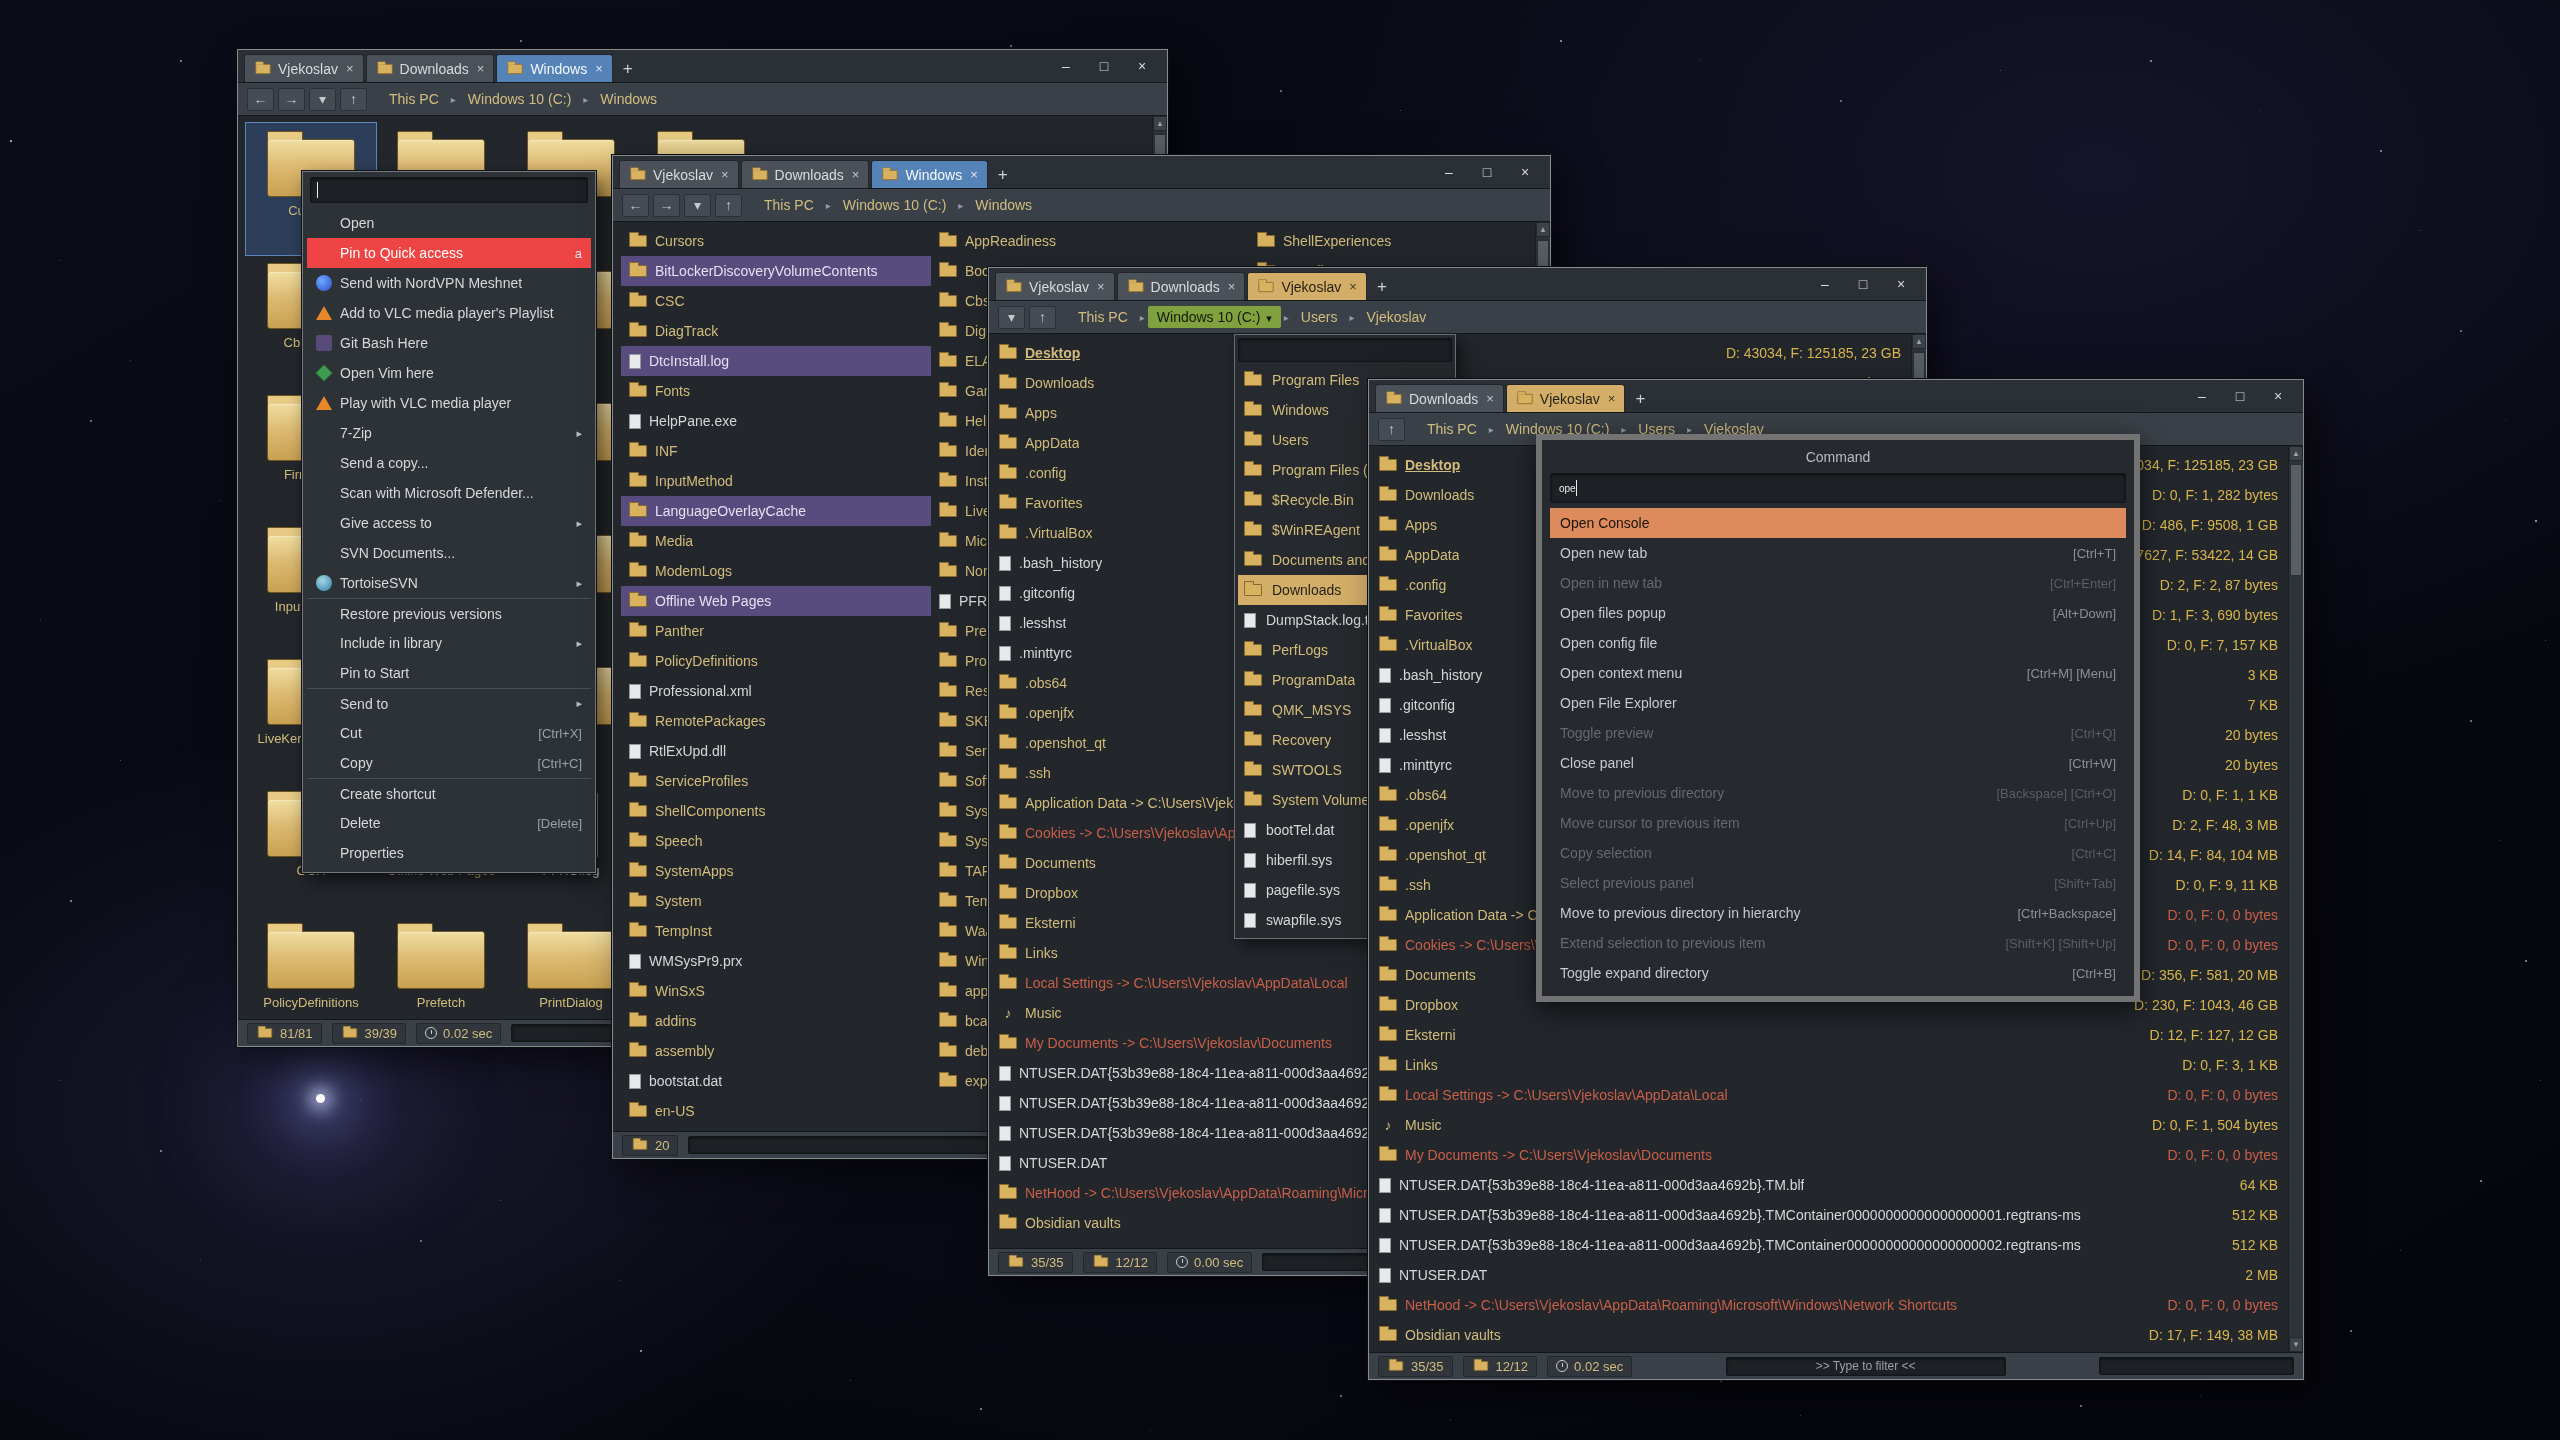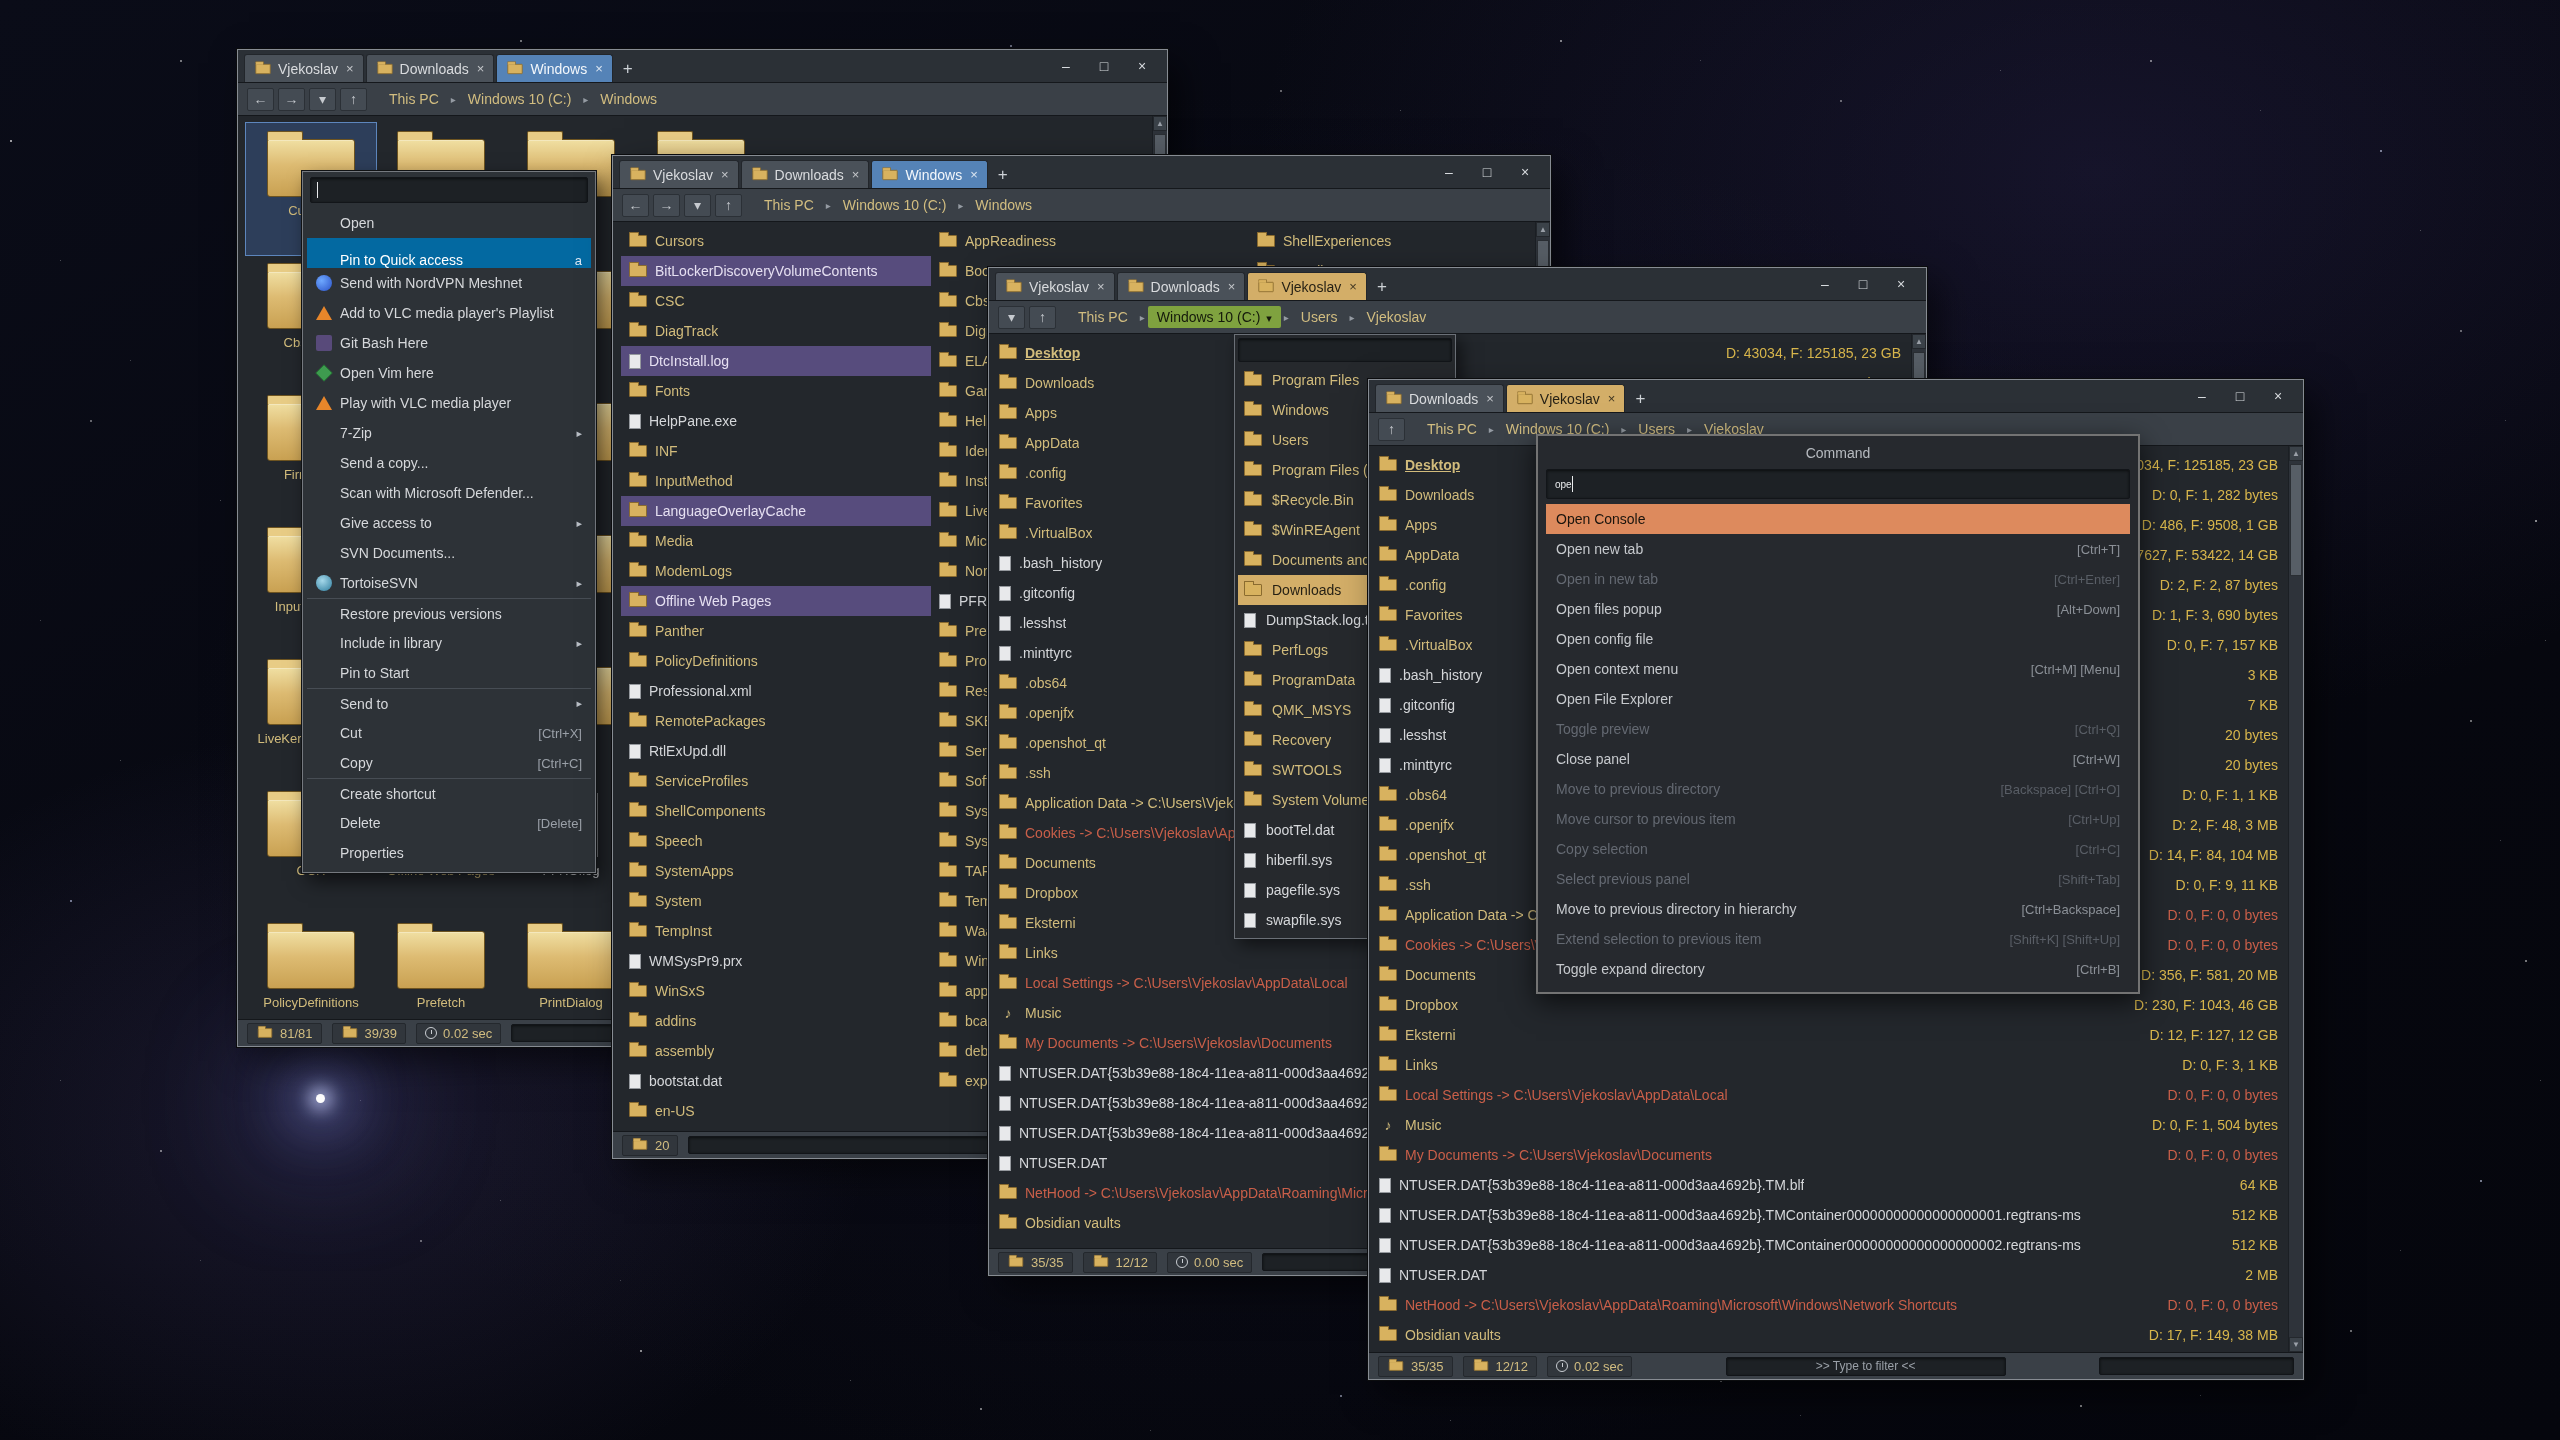--- a/index.html
+++ b/index.html
@@ -109,21 +109,21 @@
   .bigfolder::before { content:""; position:absolute; top:-9px; left:-1px; width:34px; height:8px; background:#e8cc85; border:1px solid #6e5420; border-bottom:none; border-radius:2px 2px 0 0; }
   .bigfile { margin-top:10px; width:54px; height:64px; background:linear-gradient(#f2f3f4,#d9dadc); border:1px solid #84878c; }
   .glabel { margin-top:7px; max-width:126px; font-size:13px; line-height:1.15; color:#d2bc7c; text-align:center; overflow:hidden; white-space:nowrap; }
   .glabel.filetext { color:#d5d7da; }
 
   
   .cmenu { position:absolute; left:302px; top:171px; width:294px; z-index:15; background:#2d3237; border:1px solid #75797f;
     box-shadow:0 0 0 1px #101214, 6px 8px 18px rgba(0,0,0,.6); padding:4px; }
   .menu-filter { height:26px; margin:1px 3px 5px; display:flex; align-items:center; padding:0 6px; }
   .mitem { height:30px; display:flex; align-items:center; gap:8px; padding:0 9px; font-size:14px; color:#d6d8db; white-space:nowrap; overflow:hidden; }
-  .mitem.hl { background:#0369a1; color:#ffffff;align-items:flex-end; }
+  .mitem.hl { background:#ef4444; color:#ffffff; }
   .mitem.septop { border-top:1px solid #474d54; }
   .mlabel { overflow:hidden; }
   .msc { margin-left:auto; flex:none; color:#9aa0a8; font-size:13px; }
   .mitem.hl .msc { color:#dce7f3; }
   .sub { margin-left:auto; flex:none; color:#b9bec5; font-size:11px; }
   .micon { flex:none; width:16px; height:16px; }
   .micon.none { background:transparent; }
   .micon.nordvpn { border-radius:50%; background:radial-gradient(circle at 35% 35%,#6ea8ff,#2a52c8); }
   .micon.vlc { width:0; height:0; border-left:8px solid transparent; border-right:8px solid transparent; border-bottom:14px solid #e8862a; }
   .micon.gitbash { background:#584a7a; border-radius:2px; }
@@ -133,21 +133,21 @@
 
   
   .dpopup { position:absolute; left:245px; top:0; width:222px; z-index:6; background:#26292d; border:1px solid #6b7077;
     box-shadow:5px 6px 16px rgba(0,0,0,.55); padding:3px; }
   .popup-filter { height:24px; margin-bottom:3px; }
   .dpopup .frow { padding:0 6px; gap:10px; }
   .dpopup .frow.selected { background:#d3ae68; }
   .dpopup .frow.selected .fname { color:#241f14; }
 
   
-  .palette { position:absolute; left:167px; top:54px; width:604px; z-index:8; background:#26292e; border:2px solid #737373;
+  .palette { position:absolute; left:167px; top:54px; width:604px; z-index:8; background:#26292e; border:6px solid #737373;
     box-shadow:0 8px 26px rgba(0,0,0,.65); padding:6px 8px 8px; }
   .pal-title { text-align:center; font-size:14px; color:#b7bbc0; padding:3px 0 8px; }
   .pal-input { height:30px; display:flex; align-items:center; padding:0 8px; font-size:10px; color:#e9ebed; margin-bottom:5px; }
   .pitem { height:30px; display:flex; align-items:center; padding:0 10px; font-size:14px; color:#c6c9cd; white-space:nowrap; }
   .pitem.hl { background:#dd8a5d; color:#1a140d; }
   .pitem.disabled { color:#646972; }
   .psc { margin-left:auto; color:#8b9097; font-size:13px; }
   .pitem.disabled .psc { color:#595e66; }
 
   

